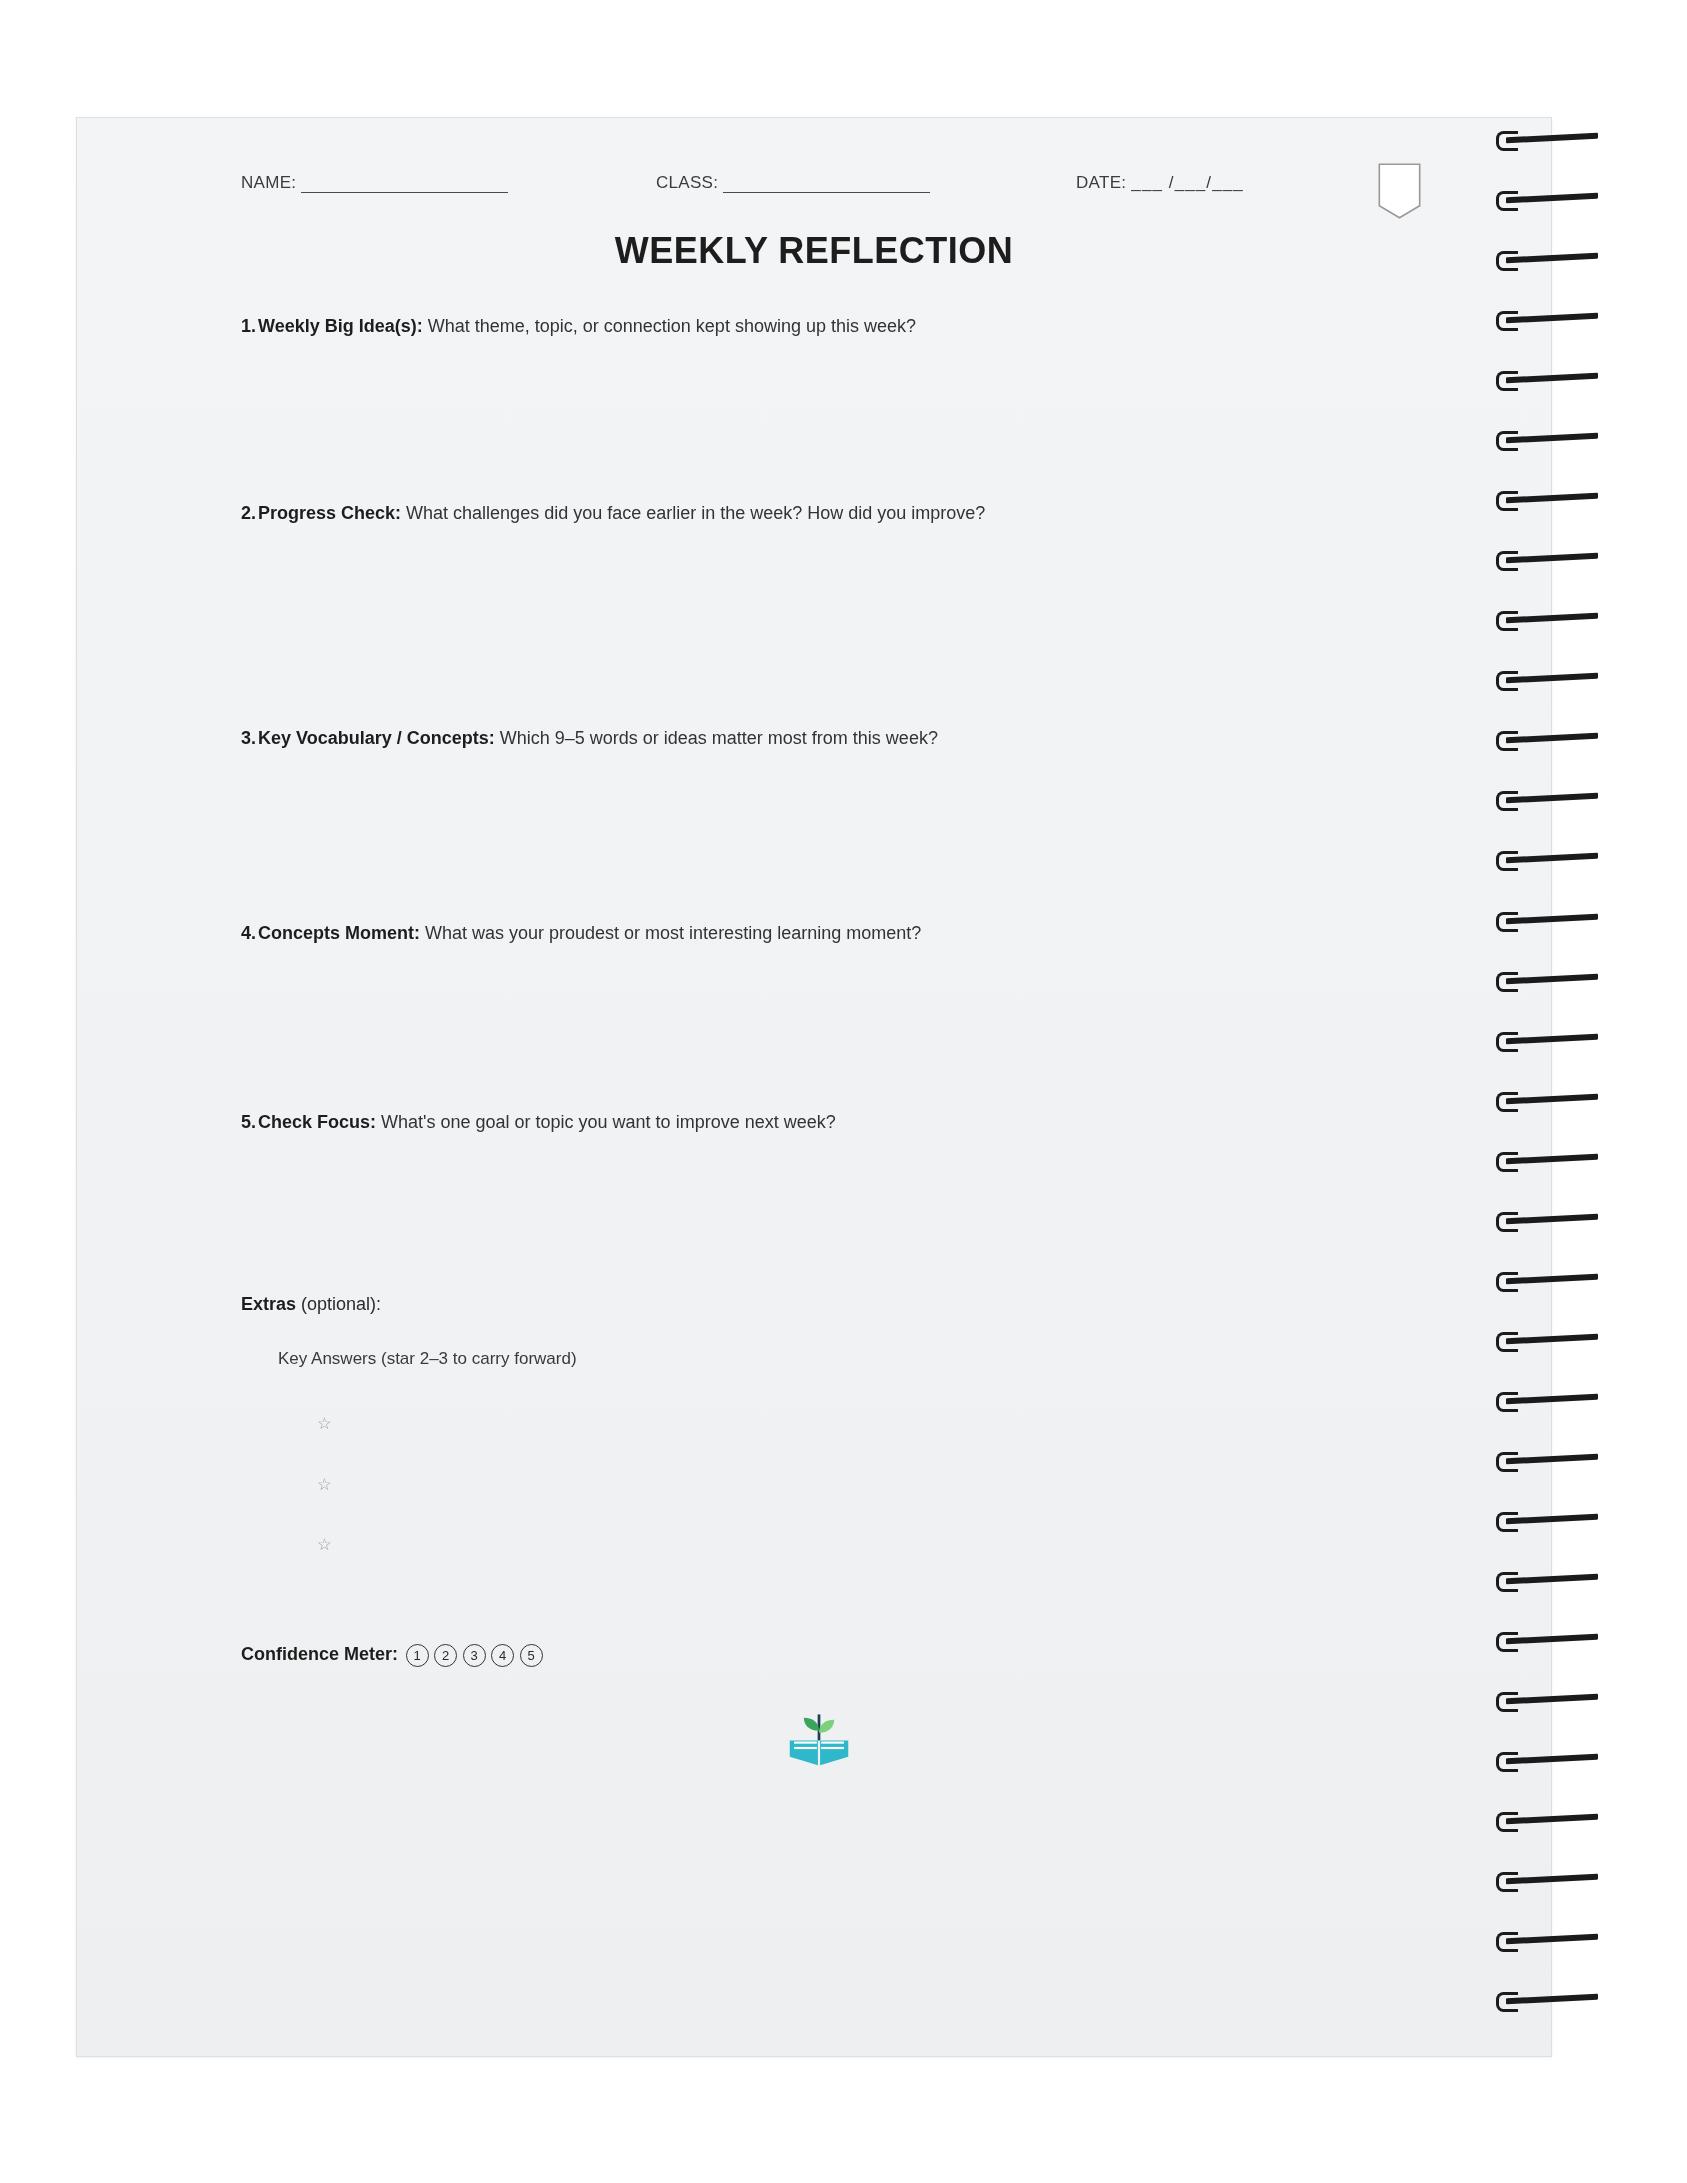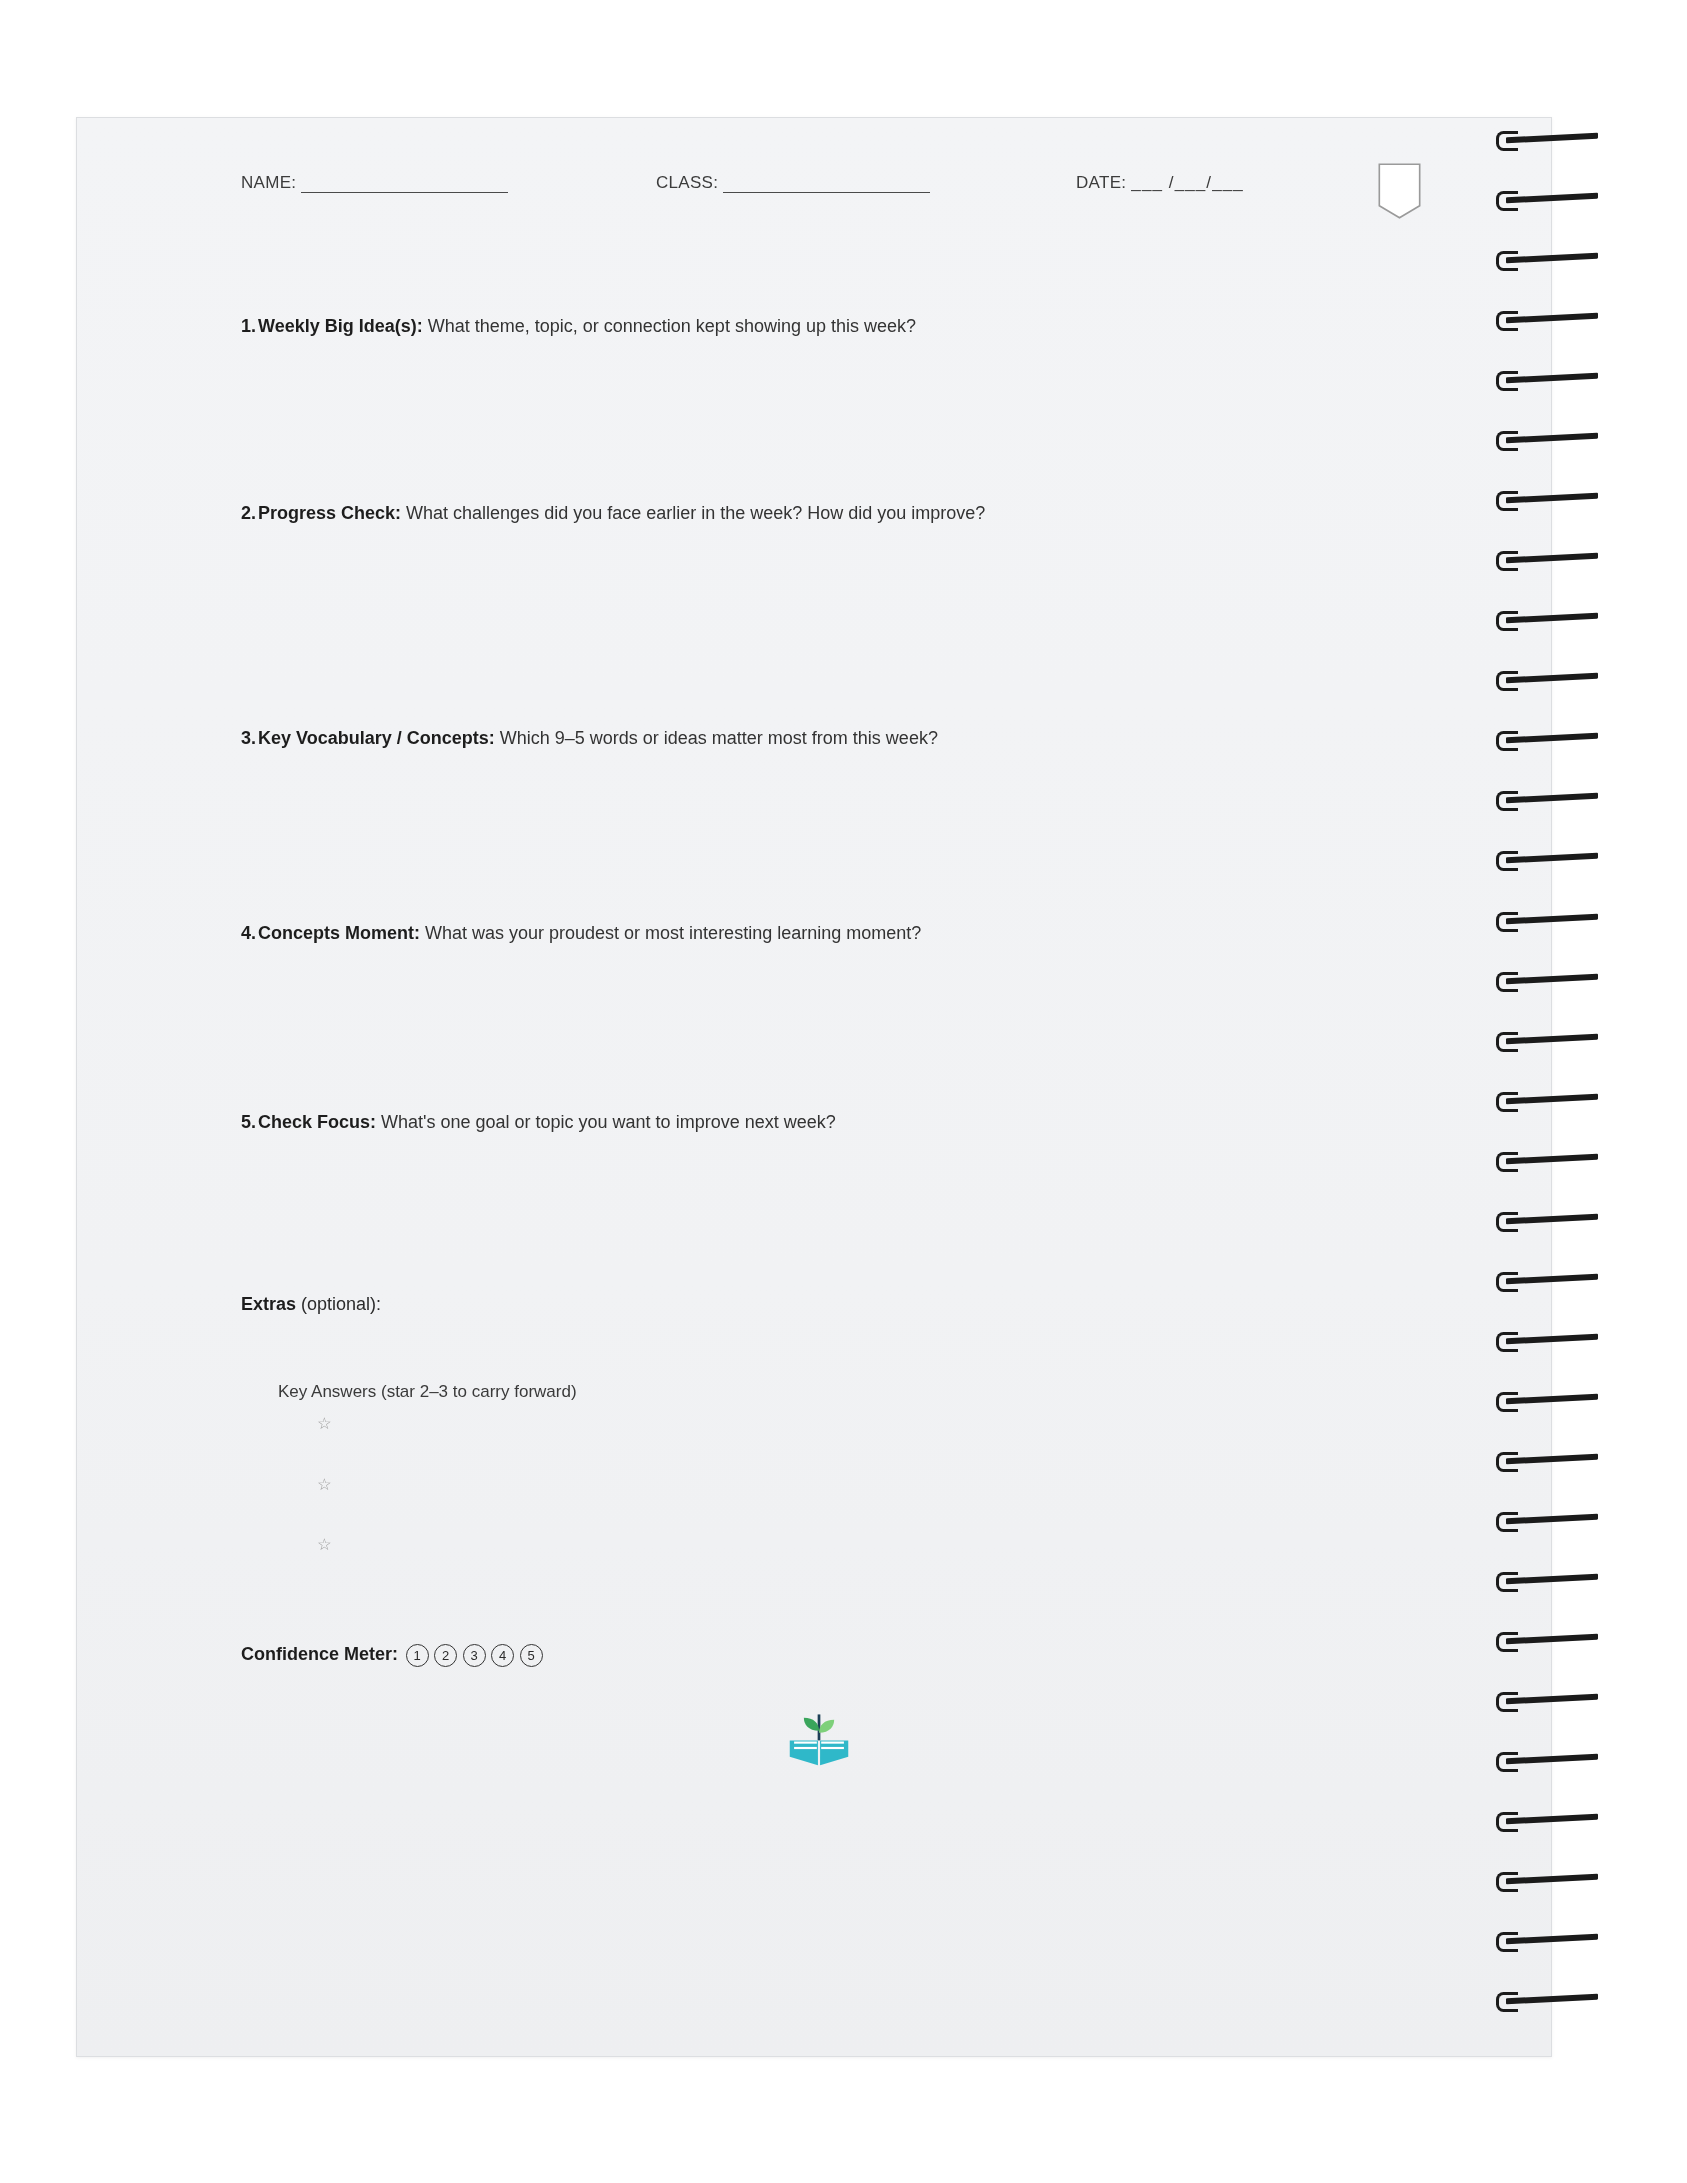--- a/index.html
+++ b/index.html
@@ -157,21 +157,21 @@
     left: 164px;
     top: 1176px;
     font-size: 18px;
     color: #2b2b2b;
   }
   .extras .b { font-weight: 700; color:#1d1d1d; }
 
   .keyans {
     position: absolute;
     left: 201px;
-    top: 1264px;
+    top: 1231px;
     font-size: 17px;
     color: #3a3a3a;
   }
   .star-row {
     position: absolute;
     left: 240px;
     font-size: 16.4px;
     color: #9a9a9a;
   }
   .s1 { top: 1296px; }
@@ -237,20 +237,21 @@
         <span style="letter-spacing:1.1px">___ /___/___</span>
       </div>
     </div>
 
     <div class="bookmark">
       <svg width="47" height="60" viewBox="0 0 86 110">
         <path d="M6 6 H80 V82 L43 104 L6 82 Z" fill="#ffffff" stroke="#9a9a9a" stroke-width="3"></path>
       </svg>
     </div>
 
+    <div class="title">WEEKLY REFLECTION</div>
 
     <div class="prompt p1">
       <span class="num">1.</span>
       <div class="body">
         <span class="q">Weekly Big Idea(s):</span><span class="t"> What theme, topic, or connection kept showing up this week?</span>
       </div>
     </div>
 
     <div class="prompt p2">
       <span class="num">2.</span>

